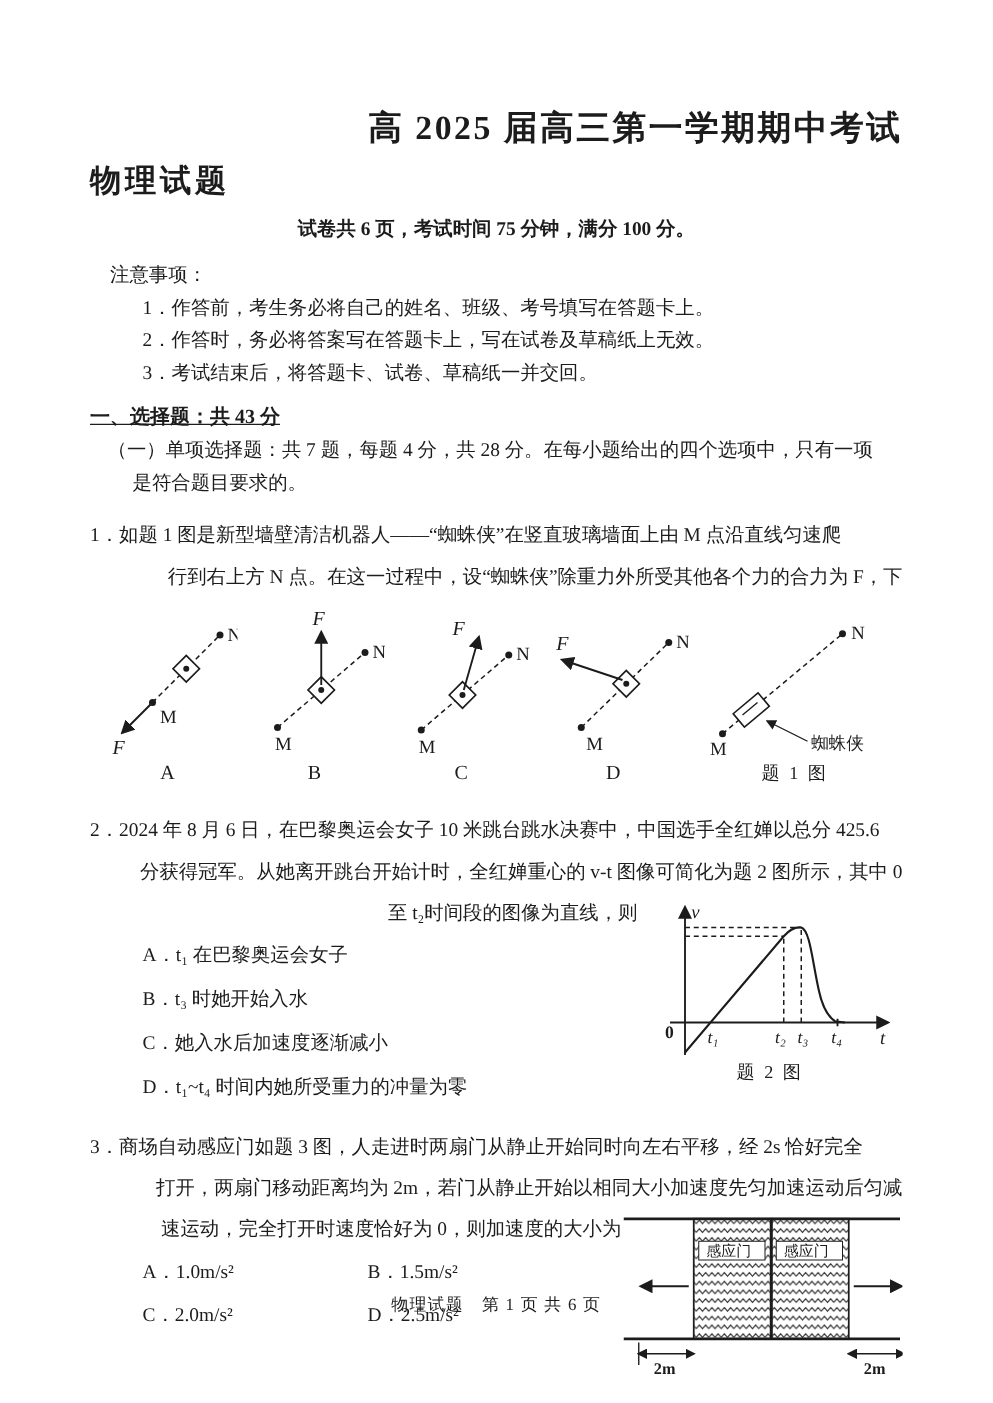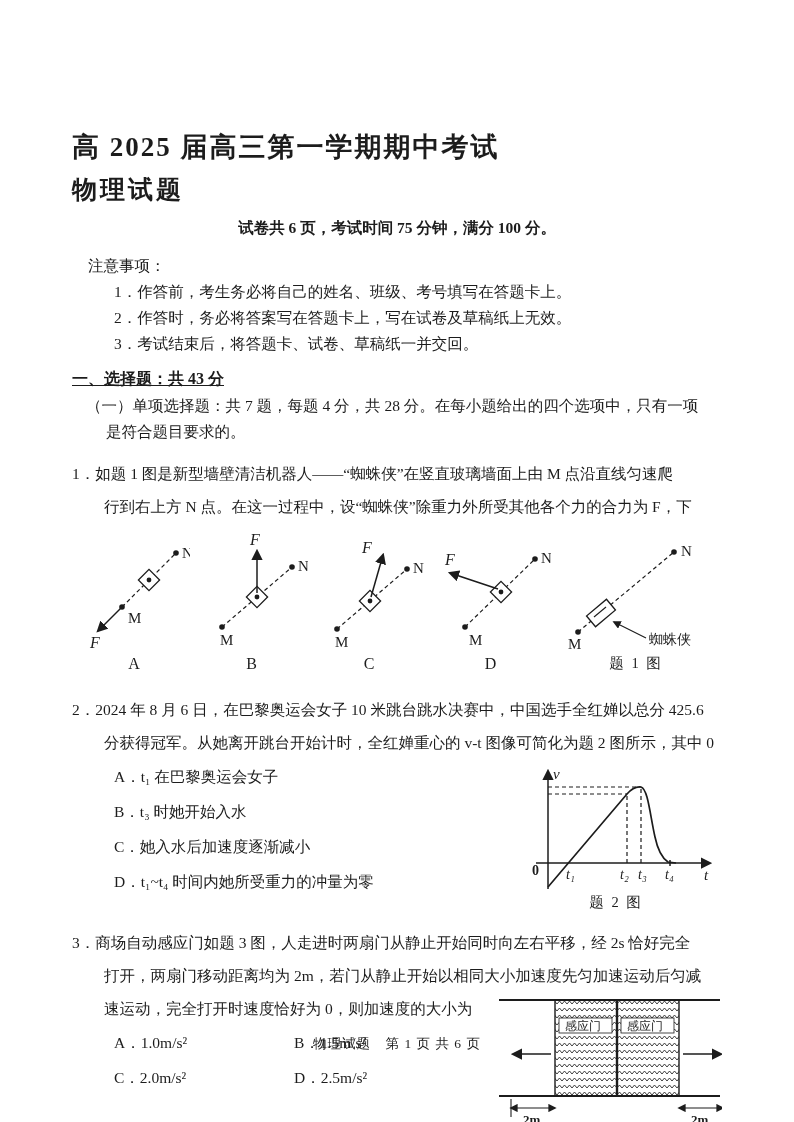--- a/index.html
+++ b/index.html
@@ -4,35 +4,35 @@
 <style>
   * { margin: 0; padding: 0; box-sizing: border-box; }
   html, body { width: 794px; height: 1122px; background: #ffffff; overflow: hidden; }
   body {
     font-family: "Liberation Serif", "DejaVu Serif", serif;
     color: #1c1c1c;
     position: relative;
   }
   .page { width: 794px; height: 1122px; padding: 84px 72px 0 72px; position: relative; }
 
-  .title    { text-align: left; font-size: 27px; font-weight: bold; letter-spacing: 2px; margin-top: 45px; }
+  .title    { text-align: right; font-size: 27px; font-weight: bold; letter-spacing: 2px; }
   .subtitle { text-align: left; font-size: 25px; font-weight: bold; margin-top: 8px; letter-spacing: 3px; }
   .meta     { text-align: center; font-size: 15.5px; font-weight: bold; margin-top: 12px; }
 
   .notes { margin-top: 14px; font-size: 15.5px; }
   .notes-heading { padding-left: 16px; line-height: 26px; }
   .note-item { padding-left: 42px; line-height: 26px; }
 
   .sec-heading { margin-top: 8px; font-size: 16px; font-weight: bold; line-height: 28px; text-decoration: underline; }
   .sub-line  { font-size: 15.5px; line-height: 26px; padding-left: 14px; }
   .sub-line.cont { padding-left: 34px; }
 
   .q { margin-top: 12px; font-size: 15.5px; }
   .qline { line-height: 33px; }
-  .qline.cont { padding-left: 32px; }
+  .qline.cont { padding-left: 32px; text-align: right; }
 
   .fig-row { display: flex; align-items: flex-end; justify-content: space-between; margin-top: 8px; padding: 0 6px; }
   figure { display: flex; flex-direction: column; align-items: center; }
   figcaption { font-size: 16px; margin-top: 2px; }
   .cap-cn { font-size: 14.5px; letter-spacing: 2px; }
 
   svg text { font-family: "Liberation Serif", "DejaVu Serif", serif; fill: #1c1c1c; }
   .ital { font-style: italic; }
   .dash { stroke: #1c1c1c; stroke-width: 1.2; stroke-dasharray: 4 3; fill: none; }
   .solid { stroke: #1c1c1c; stroke-width: 1.5; fill: none; }
@@ -162,20 +162,21 @@
 
     </div>
   </div>
 
   <div class="q" style="margin-top:20px;">
     <div class="qline">2．2024 年 8 月 6 日，在巴黎奥运会女子 10 米跳台跳水决赛中，中国选手全红婵以总分 425.6</div>
     <div class="qline cont">分获得冠军。从她离开跳台开始计时，全红婵重心的 v-t 图像可简化为题 2 图所示，其中 0</div>
 
     <div class="flex-split">
       <div class="flex-left">
+        <div class="qline cont">至 t₂时间段的图像为直线，则</div>
         <div class="option">A．t₁ 在巴黎奥运会女子</div>
         <div class="option">B．t₃ 时她开始入水</div>
         <div class="option">C．她入水后加速度逐渐减小</div>
         <div class="option">D．t₁~t₄ 时间内她所受重力的冲量为零</div>
       </div>
 
       <figure style="margin-top:4px;">
         <svg width="212" height="128" viewBox="0 0 212 128">
 
           <line class="solid" x1="38" y1="126" x2="38" y2="8" marker-end="url(#ah)"></line>

